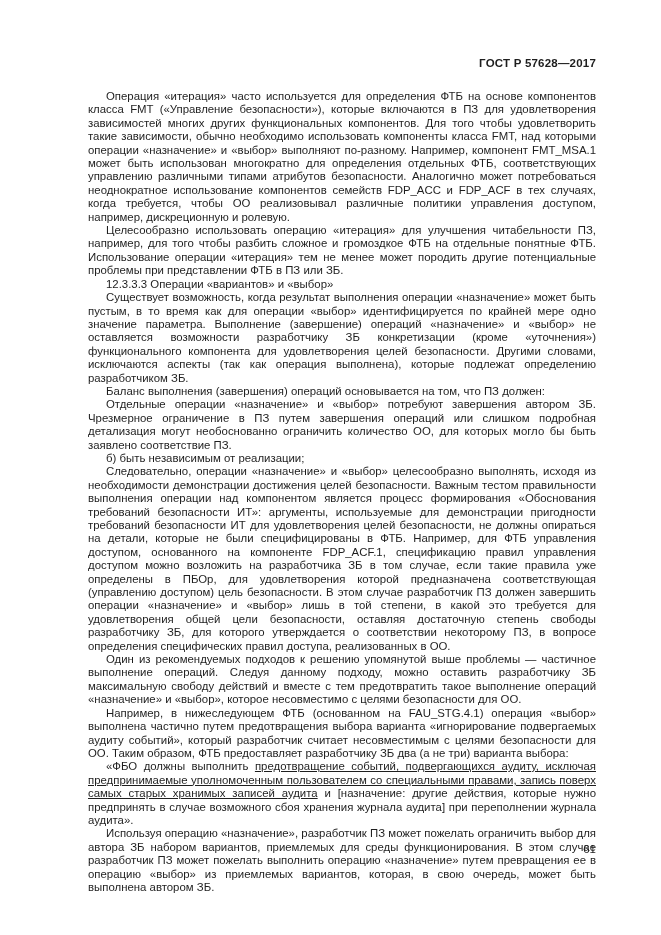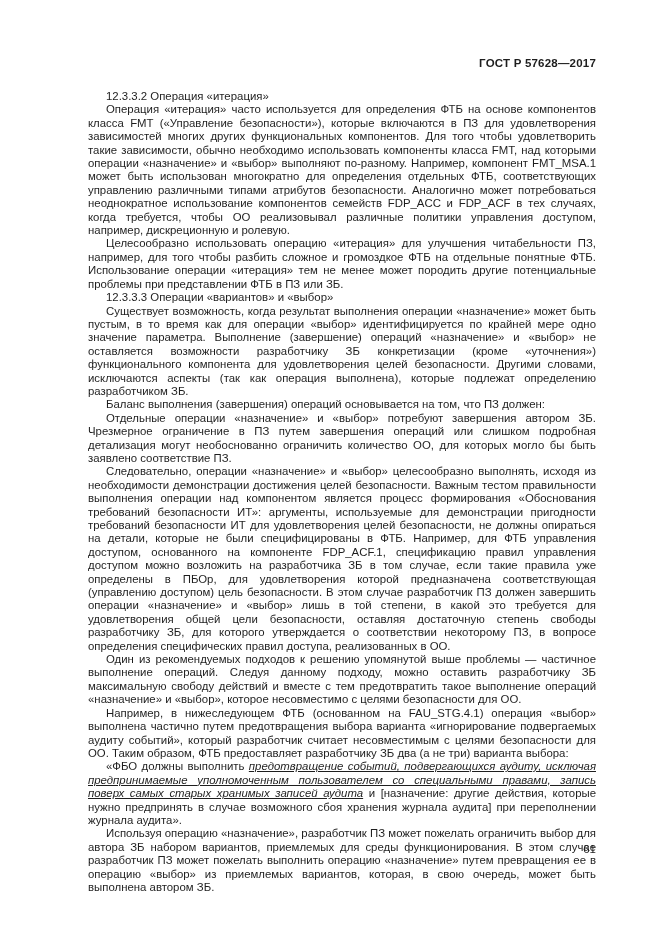--- a/index.html
+++ b/index.html
@@ -37,56 +37,55 @@
   }
   .body-text p {
     margin: 0;
     padding: 0;
     text-indent: 18px;
   }
   .body-text p.list-line {
     text-align: left;
   }
   .quote-em {
-    font-style: italic;
     text-decoration: underline;
   }
   .page-number {
     position: absolute;
     top: 843px;
     left: 88px;
     width: 508px;
     text-align: right;
     font-size: 11.5px;
   }
 </style>
 </head>
 <body>
 
 <div class="page">
 
   <div class="running-header">ГОСТ Р 57628—2017</div>
 
   <div class="body-text">
 
-    <p>12.3.3.2 Операция «итерация»</p>
 
     <p>Операция «итерация» часто используется для определения ФТБ на основе компонентов класса FMT («Управление безопасности»), которые включаются в ПЗ для удовлетворения зависимостей многих других функциональных компонентов. Для того чтобы удовлетворить такие зависимости, обычно необходимо использовать компоненты класса FMT, над которыми операции «назначение» и «выбор» выполняют по-разному. Например, компонент FMT_MSA.1 может быть использован многократно для определения отдельных ФТБ, соответствующих управлению различными типами атрибутов безопасности. Аналогично может потребоваться неоднократное использование компонентов семейств FDP_ACC и FDP_ACF в тех случаях, когда требуется, чтобы ОО реализовывал различные политики управления доступом, например, дискреционную и ролевую.</p>
 
     <p>Целесообразно использовать операцию «итерация» для улучшения читабельности ПЗ, например, для того чтобы разбить сложное и громоздкое ФТБ на отдельные понятные ФТБ. Использование операции «итерация» тем не менее может породить другие потенциальные проблемы при представлении ФТБ в ПЗ или ЗБ.</p>
 
     <p>12.3.3.3 Операции «вариантов» и «выбор»</p>
 
     <p>Существует возможность, когда результат выполнения операции «назначение» может быть пустым, в то время как для операции «выбор» идентифицируется по крайней мере одно значение параметра. Выполнение (завершение) операций «назначение» и «выбор» не оставляется возможности разработчику ЗБ конкретизации (кроме «уточнения») функционального компонента для удовлетворения целей безопасности. Другими словами, исключаются аспекты (так как операция выполнена), которые подлежат определению разработчиком ЗБ.</p>
 
     <p>Баланс выполнения (завершения) операций основывается на том, что ПЗ должен:</p>
 
     <p>Отдельные операции «назначение» и «выбор» потребуют завершения автором ЗБ. Чрезмерное ограничение в ПЗ путем завершения операций или слишком подробная детализация могут необоснованно ограничить количество ОО, для которых могло бы быть заявлено соответствие ПЗ.</p>
 
 
+    <p class="list-line">б) быть независимым от реализации;</p>
 
 
     <p>Следовательно, операции «назначение» и «выбор» целесообразно выполнять, исходя из необходимости демонстрации достижения целей безопасности. Важным тестом правильности выполнения операции над компонентом является процесс формирования «Обоснования требований безопасности ИТ»: аргументы, используемые для демонстрации пригодности требований безопасности ИТ для удовлетворения целей безопасности, не должны опираться на детали, которые не были специфицированы в ФТБ. Например, для ФТБ управления доступом, основанного на компоненте FDP_ACF.1, спецификацию правил управления доступом можно возложить на разработчика ЗБ в том случае, если такие правила уже определены в ПБОр, для удовлетворения которой предназначена соответствующая (управлению доступом) цель безопасности. В этом случае разработчик ПЗ должен завершить операции «назначение» и «выбор» лишь в той степени, в какой это требуется для удовлетворения общей цели безопасности, оставляя достаточную степень свободы разработчику ЗБ, для которого утверждается о соответствии некоторому ПЗ, в вопросе определения специфических правил доступа, реализованных в ОО.</p>
 
     <p>Один из рекомендуемых подходов к решению упомянутой выше проблемы — частичное выполнение операций. Следуя данному подходу, можно оставить разработчику ЗБ максимальную свободу действий и вместе с тем предотвратить такое выполнение операций «назначение» и «выбор», которое несовместимо с целями безопасности для ОО.</p>
 
     <p>Например, в нижеследующем ФТБ (основанном на FAU_STG.4.1) операция «выбор» выполнена частично путем предотвращения выбора варианта «игнорирование подвергаемых аудиту событий», который разработчик считает несовместимым с целями безопасности для ОО. Таким образом, ФТБ предоставляет разработчику ЗБ два (а не три) варианта выбора:</p>
 
     <p><span>«ФБО должны выполнить </span><span class="quote-em">предотвращение событий, подвергающихся аудиту, исключая предпринимаемые уполномоченным пользователем со специальными правами, запись поверх самых старых хранимых записей аудита</span><span> и [назначение: другие действия, которые нужно предпринять в случае возможного сбоя хранения журнала аудита] при переполнении журнала аудита».</span></p>
 

